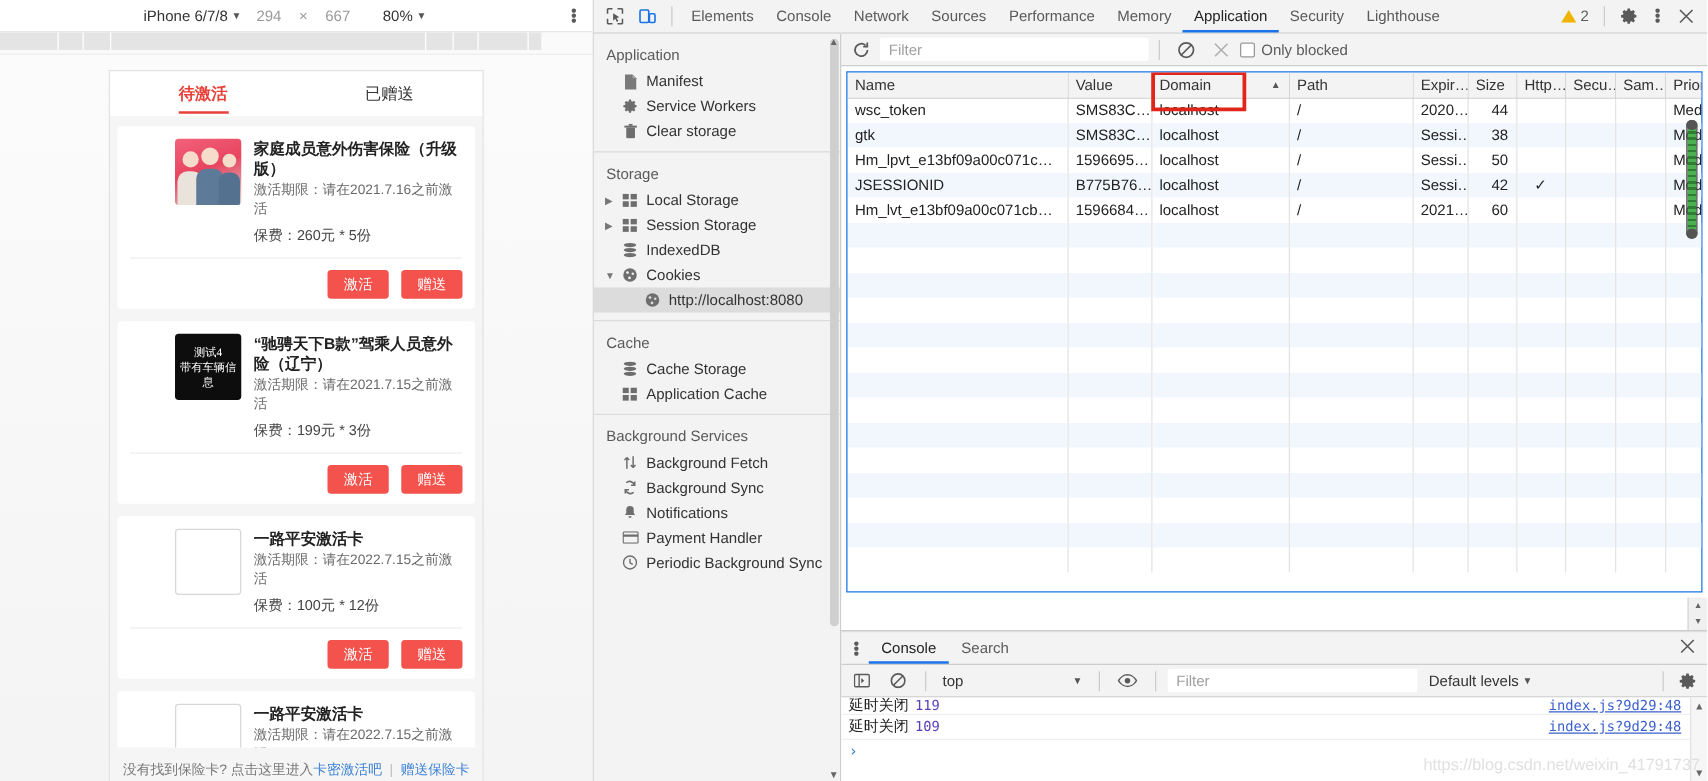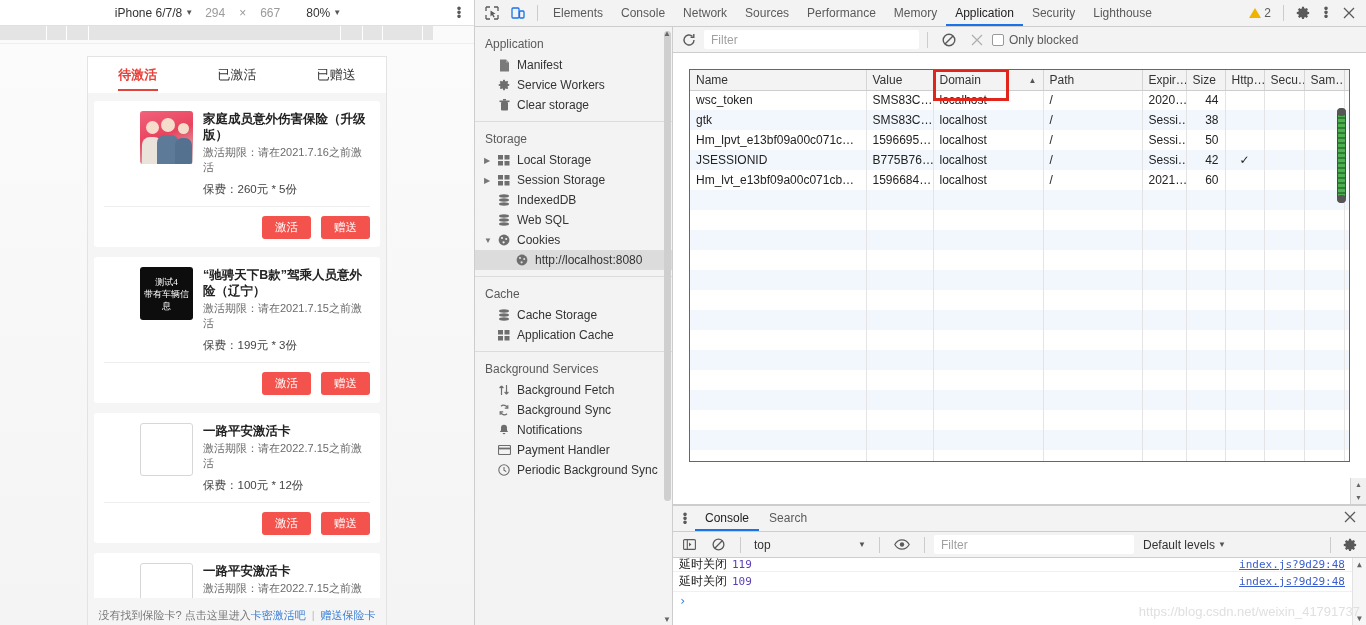--- a/index.html
+++ b/index.html
@@ -215,21 +215,21 @@
     background: #fff; border-radius: 2px;
     font-size: 12px; padding: 0 6px; color: #333;
     font-family: inherit; outline: none;
   }
   .filter-input::placeholder { color: #a0a0a0; }
   .chk-wrap { display: flex; align-items: center; gap: 5px; font-size: 12px; color: #5a5a5a; cursor:pointer;}
   .chkbox { width: 12px; height: 12px; border: 1px solid #999; background:#fff; border-radius:2px; }
 
   .table-outer {
     flex: 1; min-height: 0; position: relative;
-    border: 1px solid #1a73e8; margin: 16px;
+    border: 1px solid #1a73e8; margin: 4px;
     display: flex; flex-direction: column;
     overflow: hidden;
   }
   table.cookies { width: 100%; border-collapse: collapse; table-layout: fixed; font-size: 12px; }
   table.cookies th {
     background: #f3f3f3; text-align: left; font-weight: normal;
     color: #333; padding: 2px 6px; height: 20px;
     border-right: 1px solid #d5d5d5; border-bottom: 1px solid #cdcdcd;
     font-size: 12px; white-space: nowrap; overflow: hidden;
     position: relative; cursor: pointer;
@@ -370,23 +370,20 @@
       <div class="ruler-tick" style="left:382px"></div>
       <div class="ruler-tick" style="left:422px"></div>
     </div>
 
     <div class="viewport-wrap">
       <div class="phone">
 
         <div class="tabs">
           <div class="tab active">
             <span>待激活</span>
-          </div>
-          <div class="tab">
-            <span>已激活</span>
           </div>
           <div class="tab">
             <span>已赠送</span>
           </div>
         </div>
 
         <div class="cards">
 
           <div class="card">
             <div class="card-body">
@@ -576,30 +573,20 @@
         </div>
         <div class="sb-item">
           <span class="sb-ico">
             <svg width="12" height="12" viewBox="0 0 12 12">
                 <ellipse cx="6" cy="2" rx="5" ry="1.7" fill="#6e6e6e"></ellipse>
                 <ellipse cx="6" cy="6" rx="5" ry="1.7" fill="#6e6e6e"></ellipse>
                 <ellipse cx="6" cy="10" rx="5" ry="1.7" fill="#6e6e6e"></ellipse>
               </svg>
           </span>
           <span>IndexedDB</span>
-        </div>
-        <div class="sb-item">
-          <span class="sb-ico">
-            <svg width="12" height="12" viewBox="0 0 12 12">
-                <ellipse cx="6" cy="2" rx="5" ry="1.7" fill="#6e6e6e"></ellipse>
-                <ellipse cx="6" cy="6" rx="5" ry="1.7" fill="#6e6e6e"></ellipse>
-                <ellipse cx="6" cy="10" rx="5" ry="1.7" fill="#6e6e6e"></ellipse>
-              </svg>
-          </span>
-          <span>Web SQL</span>
         </div>
         <div class="sb-item">
           <span class="arrow">▼</span>
           <span class="sb-ico">
             <svg width="12" height="12" viewBox="0 0 12 12">
                 <circle cx="6" cy="6" r="5.4" fill="#6e6e6e"></circle>
                 <circle cx="4" cy="4" r="1.1" fill="#f3f3f3"></circle>
                 <circle cx="8.2" cy="5" r="1" fill="#f3f3f3"></circle>
                 <circle cx="5.6" cy="8.3" r="1.1" fill="#f3f3f3"></circle>
               </svg>

